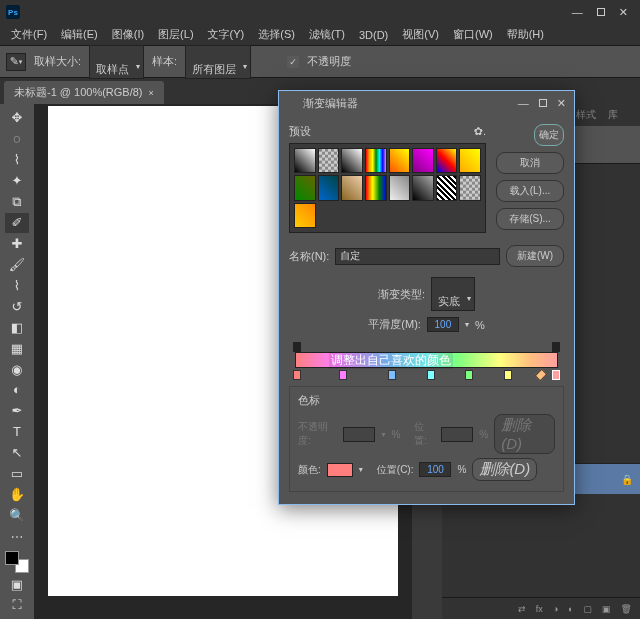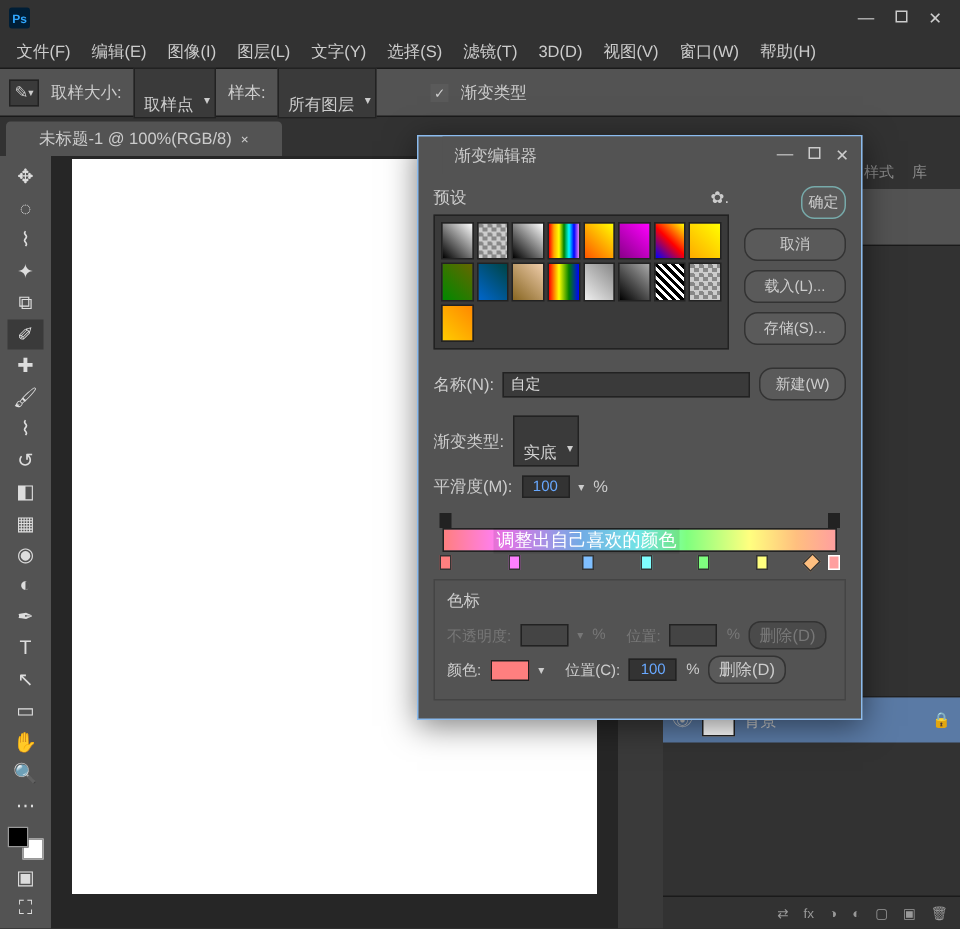--- a/index.html
+++ b/index.html
@@ -10,21 +10,21 @@
 .titlebar .win-controls span { cursor: pointer; font-size: 11px; }
 .sq { width: 8px; height: 8px; border: 1px solid #ccc; display: inline-block; }
 .menubar { height: 22px; display: flex; align-items: center; padding: 0 6px; gap: 4px; border-bottom: 1px solid #1a1a1a; }
 .menubar span { padding: 2px 5px; font-size: 11px; cursor: pointer; }
 .options-bar { height: 32px; display: flex; align-items: center; padding: 0 6px; gap: 8px; background: #535353; border-bottom: 1px solid #1a1a1a; }
 .tool-icon { width: 20px; height: 18px; background: #3a3a3a; display: flex; align-items: center; justify-content: center; border: 1px solid #222; }
 .dropdown { background: #3a3a3a; padding: 16px 14px 1px 6px; border: 1px solid #222; position: relative; cursor: pointer; }
 .dropdown::after { content: "▾"; position: absolute; right: 3px; font-size: 8px; }
 .check { width: 12px; height: 12px; background: #5a5a5a; display: inline-flex; align-items: center; justify-content: center; font-size: 9px; }
 .tabbar { height: 26px; background: #323232; display: flex; align-items: flex-end; padding: 0 4px; }
-.doctab { background: #535353; padding: 4px 22px; font-size: 11px; border-top-left-radius: 3px; border-top-right-radius: 3px; display: flex; align-items: center; gap: 6px; }
+.doctab { background: #535353; padding: 4px 10px; font-size: 11px; border-top-left-radius: 3px; border-top-right-radius: 3px; display: flex; align-items: center; gap: 6px; }
 .doctab .x { font-size: 9px; cursor: pointer; }
 .main { display: flex; height: 515px; }
 .toolbox { width: 34px; background: #535353; display: flex; flex-direction: column; align-items: center; padding: 4px 0; gap: 1px; }
 .tbtn { width: 24px; height: 20px; display: flex; align-items: center; justify-content: center; font-size: 13px; color: #ddd; cursor: pointer; }
 .tbtn.sel { background: #3a3a3a; }
 .swatch-pair { position: relative; width: 24px; height: 22px; margin-top: 4px; }
 .sw-fg { position: absolute; width: 14px; height: 14px; background: #000; border: 1px solid #999; top: 0; left: 0; z-index: 2; }
 .sw-bg { position: absolute; width: 14px; height: 14px; background: #fff; border: 1px solid #999; bottom: 0; right: 0; }
 .canvas-area { flex: 1; background: #262626; position: relative; display: flex; justify-content: center; padding-top: 0; }
 .canvas { width: 350px; height: 490px; background: #fff; margin-top: 2px; }
@@ -52,34 +52,34 @@
 .fieldset-label { font-size: 11px; margin-bottom: 4px; display: flex; align-items: center; }
 .gear { margin-left: auto; font-size: 11px; color: #ccc; cursor: pointer; }
 .preset-grid { background: #3a3a3a; border: 1px solid #222; padding: 4px; display: grid; grid-template-columns: repeat(8, 1fr); gap: 2px; height: 90px; }
 .preset { width: 100%; height: 100%; border: 1px solid #222; cursor: pointer; }
 .btn-col { width: 68px; display: flex; flex-direction: column; gap: 6px; }
 .dlg-btn { background: #5a5a5a; border: 1px solid #333; padding: 3px 4px; border-radius: 9px; text-align: center; font-size: 10px; cursor: pointer; }
 .dlg-btn.primary { border: 1px solid #7aa; margin-left: 38px; }
 .name-row { display: flex; align-items: center; gap: 6px; margin-top: 12px; }
 .text-input { background: #3a3a3a; border: 1px solid #222; padding: 2px 4px; color: #ddd; font-size: 10px; }
 .name-row .text-input { flex: 1; }
-.center-row { display: flex; align-items: center; justify-content: flex-start; gap: 6px; margin-top: 10px; }
+.center-row { display: flex; align-items: center; justify-content: center; gap: 6px; margin-top: 10px; }
 .num-input { width: 32px; background: #333; border: 1px solid #222; color: #68a8ff; text-align: center; font-size: 10px; padding: 1px; }
 .gradient-edit { margin-top: 10px; }
 .grad-bar-wrap { position: relative; padding: 10px 6px 14px; }
 .grad-bar { height: 16px; background: linear-gradient(90deg, #ff7f7f 0%, #ff7fff 15%, #7fbfff 35%, #7fffff 50%, #7fff7f 62%, #ffff7f 78%, #ffbf7f 90%, #ff9f9f 100%); border: 1px solid #222; }
 .stop-top { position: absolute; top: 0; width: 8px; height: 10px; background: #222; cursor: pointer; }
 .stop-bot { position: absolute; bottom: 2px; width: 8px; height: 10px; cursor: pointer; border: 1px solid #333; }
 .annotation { position: absolute; top: 10px; left: 40px; color: #fff; font-size: 12px; background: rgba(0,0,0,0.1); padding: 0 2px; pointer-events: none; }
 .stops-section { border: 1px solid #444; padding: 6px 8px; margin-top: 4px; }
 .stops-section .lbl { font-size: 11px; margin-bottom: 6px; }
 .stop-row { display: flex; align-items: center; gap: 6px; font-size: 10px; margin-bottom: 4px; }
 .stop-row.disabled { color: #777; }
 .color-swatch { width: 26px; height: 14px; background: #ff7f7f; border: 1px solid #222; cursor: pointer; }
-.sm-btn { background: #5a5a5a; border: 1px solid #333; border-radius: 8px; padding: 1px 6px; font-size: 11px; cursor: pointer; }
+.sm-btn { background: #5a5a5a; border: 1px solid #333; border-radius: 8px; padding: 1px 6px; font-size: 15px; cursor: pointer; font-style: italic; }
 .sm-btn.disabled { color: #777; background: #4a4a4a; }
 .eye { font-size: 11px; color: #ccc; }
 .lock { font-size: 10px; color: #aaa; margin-left: auto; }
 </style>
 </head>
 <body>
 
 <div class="titlebar">
   <div class="ps-logo">Ps</div>
   <div class="win-controls">
@@ -104,21 +104,21 @@
 </div>
 
 <div class="options-bar">
   <div class="tool-icon">✎<span style="font-size:7px">▾</span></div>
   <span>取样大小:</span>
   <div class="dropdown">取样点</div>
   <span>样本:</span>
   <div class="dropdown">所有图层</div>
   <span style="width:20px"></span>
   <span class="check">✓</span>
-  <span>渐变类型</span>
+  <span>不透明度</span>
 </div>
 
 <div class="tabbar">
   <div class="doctab">
     <span>未标题-1 @ 100%(RGB/8)</span>
     <span class="x">×</span>
   </div>
 </div>
 
 <div class="main">

